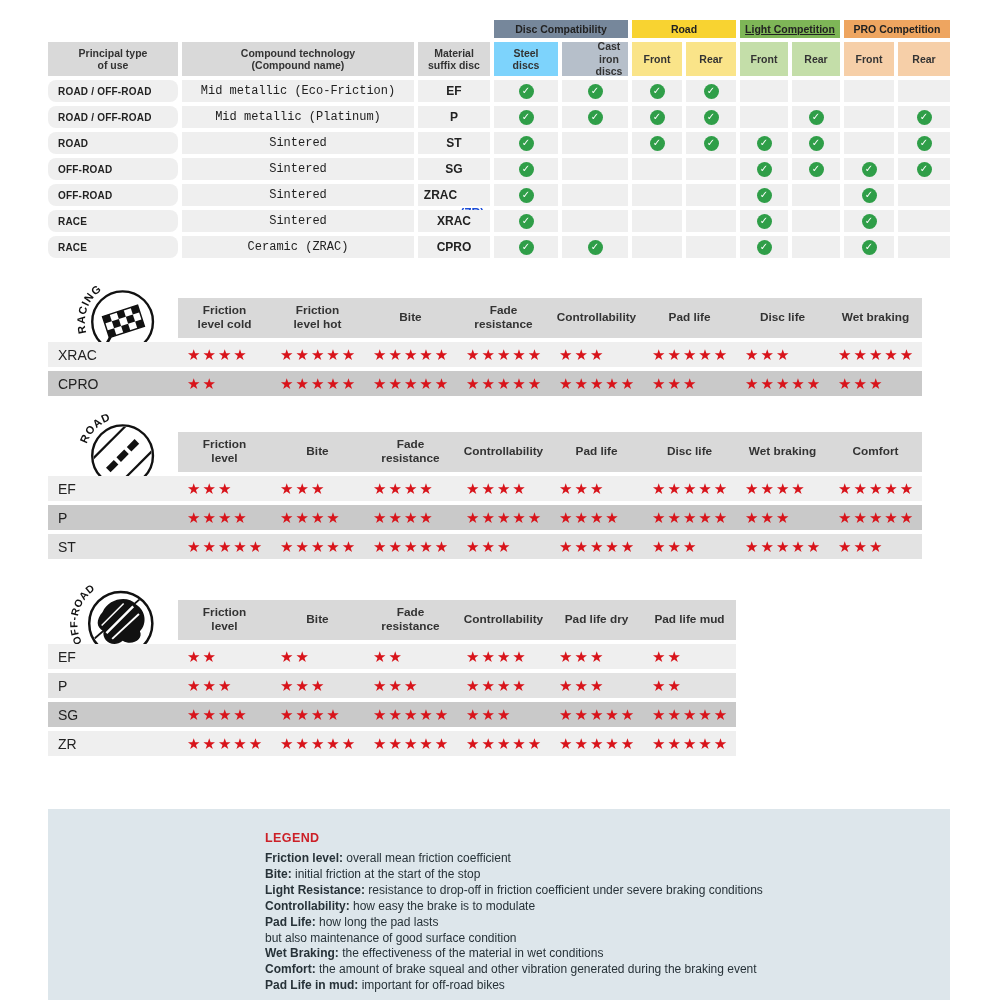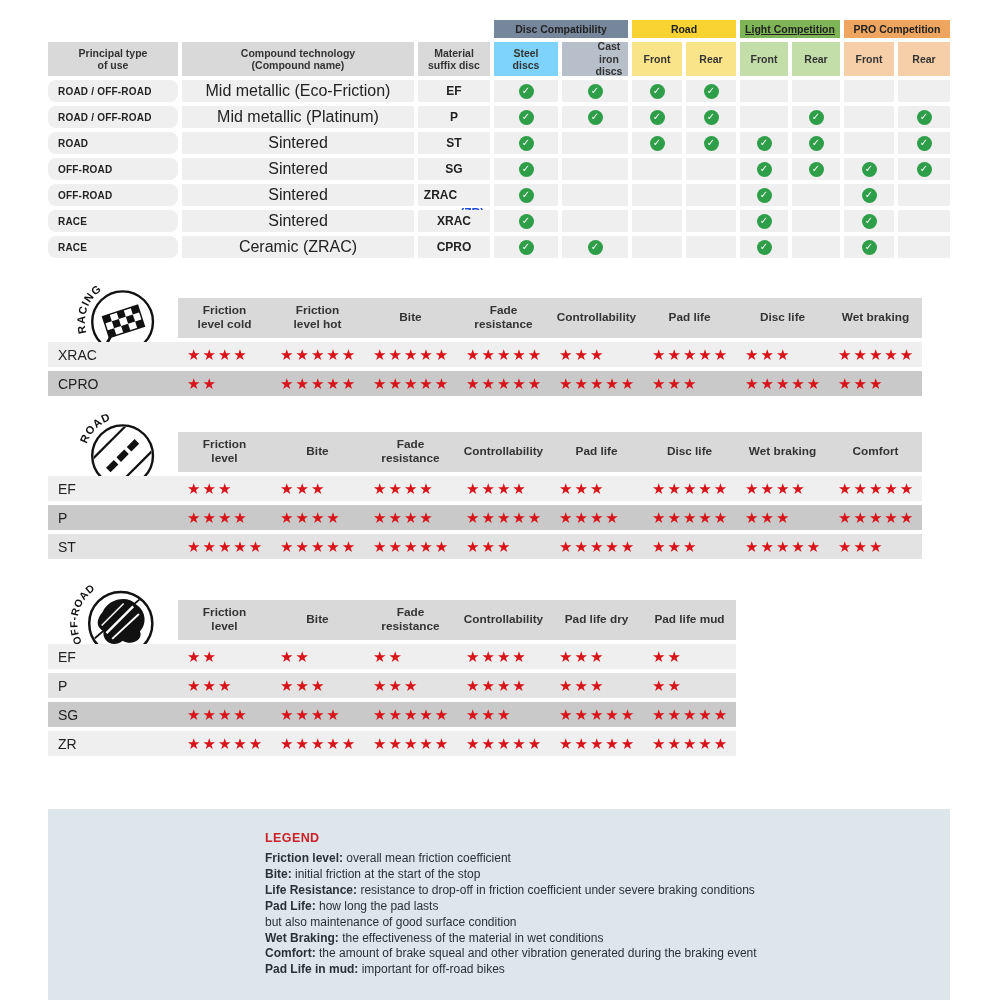--- a/index.html
+++ b/index.html
@@ -11,21 +11,21 @@
   .compat{position:absolute;left:48px;top:20px;width:776px;display:grid;
           grid-template-columns:130px 232px 72px 64px 66px 50px 50px 48px 48px 50px 52px;
           grid-template-rows:18px 34px repeat(7,22px);gap:4px;}
   .cell{display:flex;align-items:center;justify-content:center;}
   .gh-spacer{background:transparent;}
   .group-header{grid-column:span 2;font-size:10.5px;font-weight:bold;color:#222;}
   .col-header{background:#d9d9d9;font-size:10.5px;font-weight:bold;color:#333;
               text-align:center;white-space:pre-line;line-height:1.18;}
   .data{background:#efefef;font-size:12px;color:#222;}
   .use{justify-content:flex-start;padding-left:10px;font-size:10px;font-weight:bold;letter-spacing:.2px;border-radius:8px;}
-  .compound{font-weight:500;font-size:16px;}
+  .compound{font-weight:500;font-size:12px;font-family:Liberation Mono, monospace;}
   .code{font-weight:bold;font-size:12px;}
   .code-note{color:#1d4ed8;font-weight:bold;margin-left:3px;margin-top:35px;}
   .check{width:15px;height:15px;border-radius:50%;background:#2f9e48;color:#fff;
          font-size:10px;font-weight:bold;display:flex;align-items:center;justify-content:center;line-height:1;}
 
   
   .rating-table{position:absolute;display:grid;gap:4px 0;}
   .cols8{grid-template-columns:130px repeat(8,93px);}
   .cols6{grid-template-columns:130px repeat(6,93px);}
   #rating-racing{left:48px;top:298px;grid-template-rows:40px repeat(2,25px);}
@@ -518,21 +518,22 @@
         <span class="stars">★★★★★</span>
       </div>
     </div>
 
   <div class="legend">
     <div class="legend-inner">
       <div class="legend-title">LEGEND</div>
       <div>
           <div class="legend-item"><b>Friction level:</b> overall mean friction coefficient</div>
           <div class="legend-item"><b>Bite:</b> initial friction at the start of the stop</div>
-          <div class="legend-item"><b>Life Resistance:</b> resistance to drop-off in friction coefficient under severe braking conditions</div>
+          <div class="legend-item"><b>Light Resistance:</b> resistance to drop-off in friction coefficient under severe braking conditions</div>
+          <div class="legend-item"><b>Controllability:</b> how easy the brake is to modulate</div>
           <div class="legend-item"><b>Pad Life:</b> how long the pad lasts</div>
           <div class="legend-item">but also maintenance of good surface condition</div>
           <div class="legend-item"><b>Wet Braking:</b> the effectiveness of the material in wet conditions</div>
           <div class="legend-item"><b>Comfort:</b> the amount of brake squeal and other vibration generated during the braking event</div>
           <div class="legend-item"><b>Pad Life in mud:</b> important for off-road bikes</div>
         </div>
     </div>
   </div>
 
 </div>

